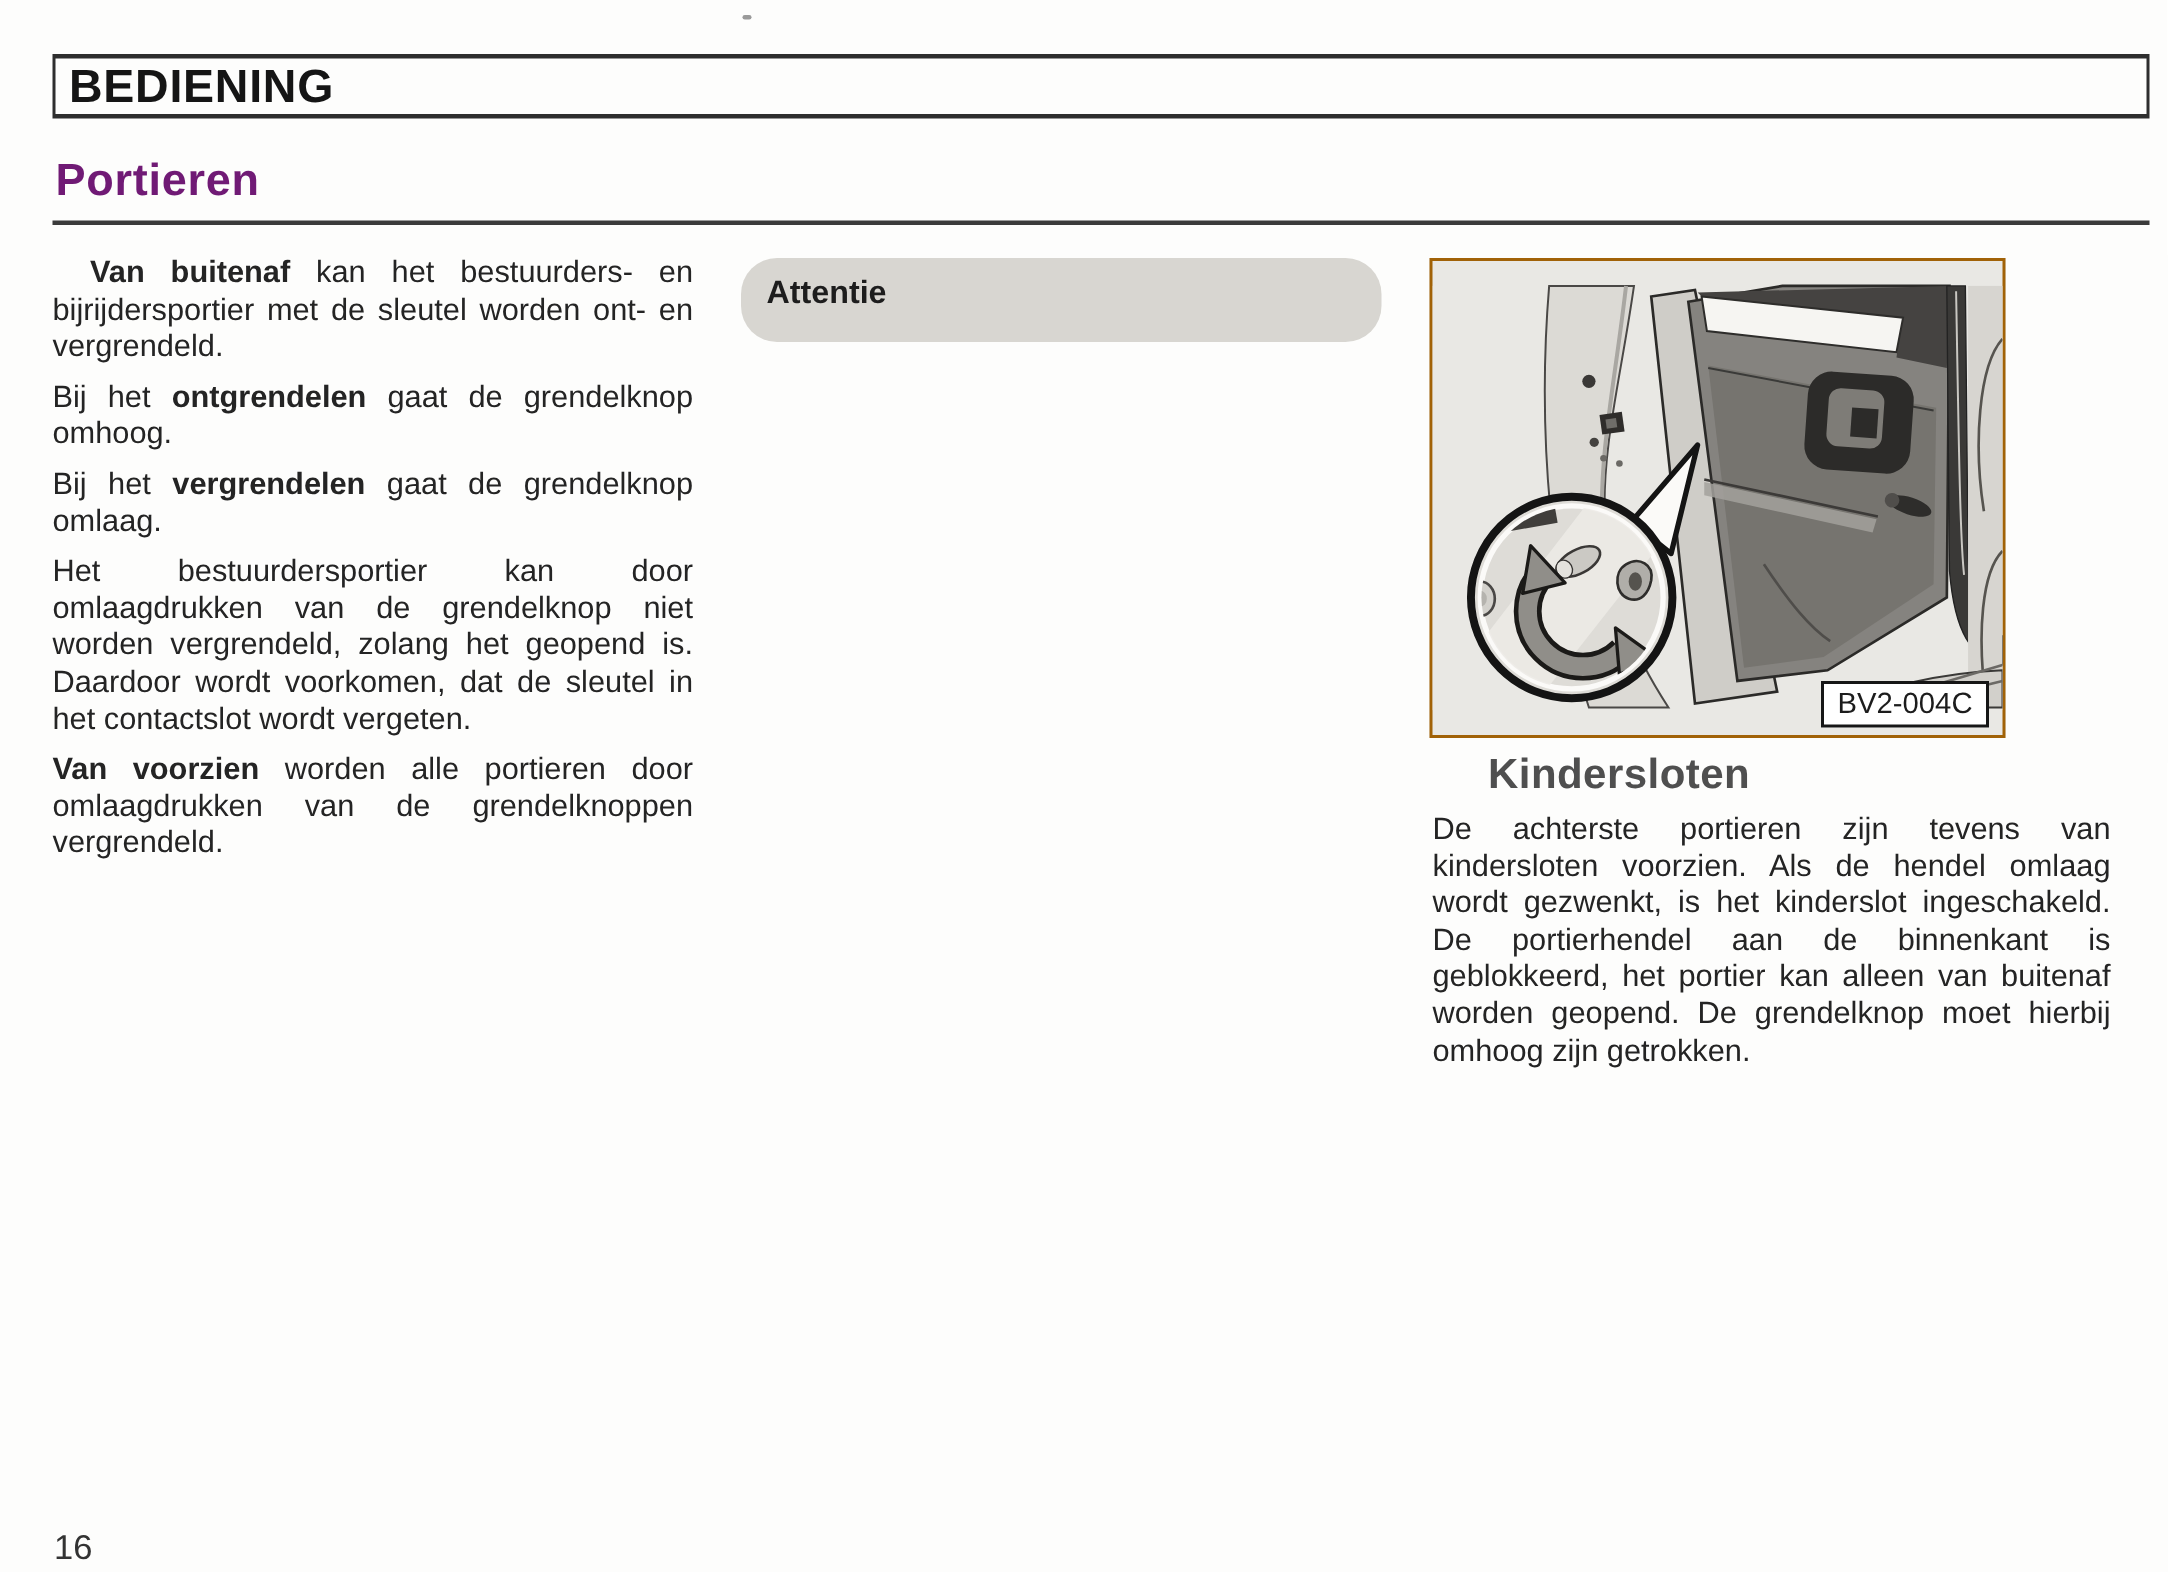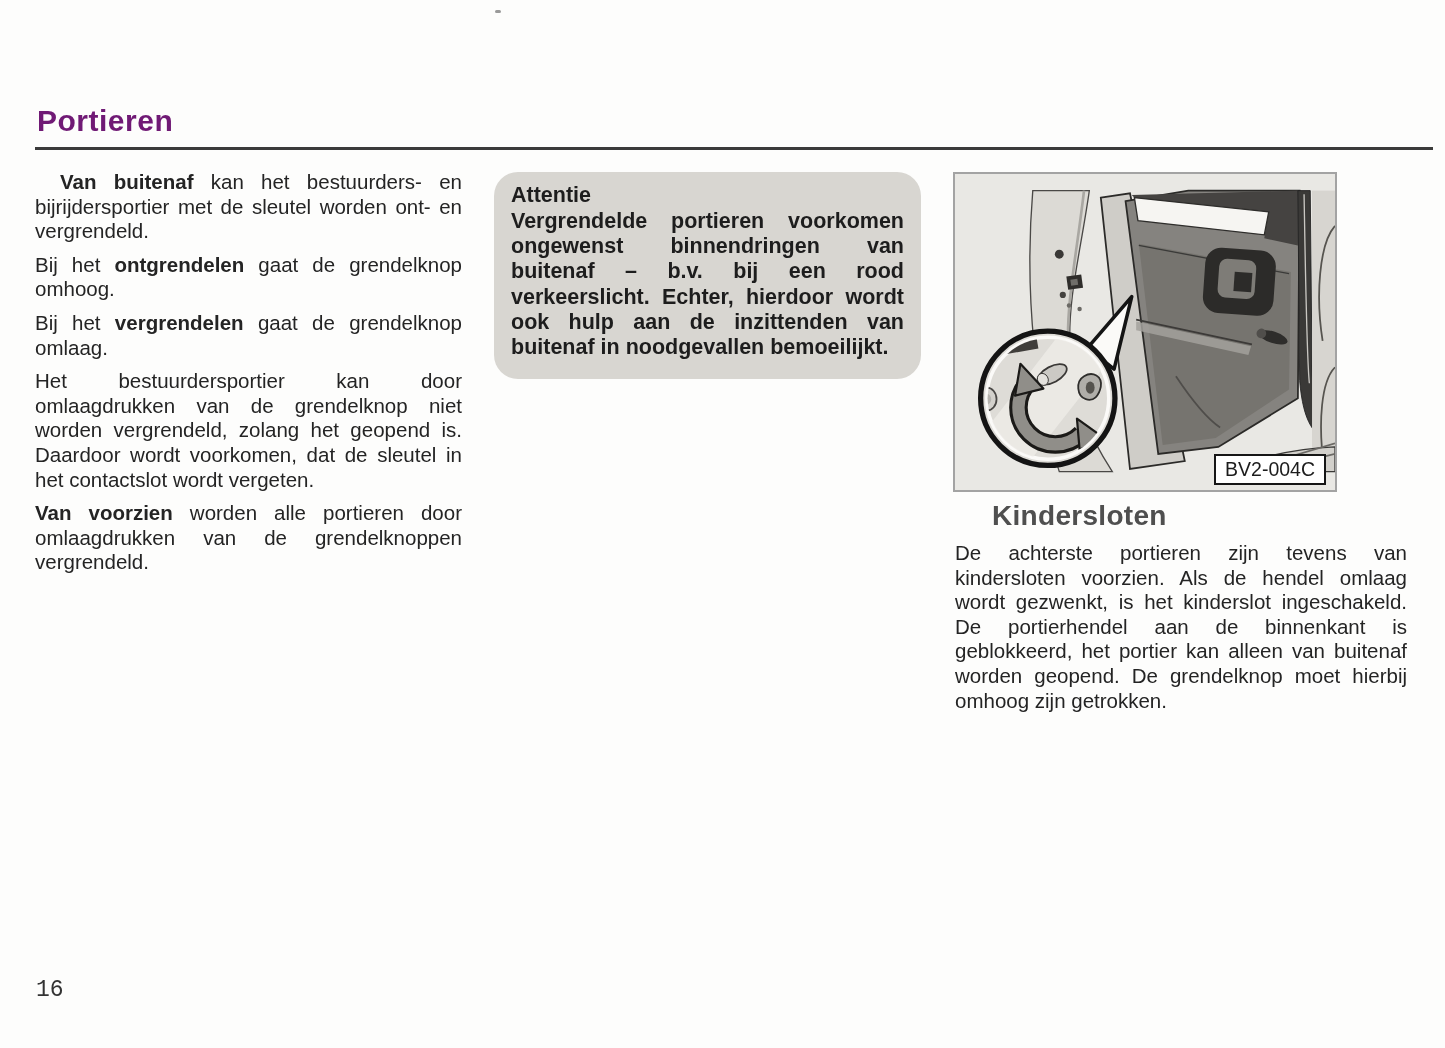--- a/index.html
+++ b/index.html
@@ -28,56 +28,58 @@
     position:absolute;left:494px;top:172px;width:427px;box-sizing:border-box;
     background:#d8d6d1;padding:11px 17px 19px;
     font-weight:bold;font-size:21.5px;line-height:1.17;color:#1d1d1d;border-radius:24px;
   }
   .attention .att-title{margin:0 0 1px;}
   .attention p{margin:0;text-align:justify;}
 
   
   .figure{
     position:absolute;left:953px;top:172px;width:384px;height:320px;
-    box-sizing:border-box;border:2px solid #a3a3a3;background:#e9e8e4;
+    box-sizing:border-box;border:2px solid #a16207;background:#e9e8e4;
   }
   .figure svg{display:block;width:100%;height:100%;}
   .figure-label{
     position:absolute;right:9px;bottom:5px;background:#ffffff;
     border:2px solid #161616;padding:0 9px;font-size:19.5px;line-height:27px;color:#1c1c1c;
   }
 
   .sub-title{position:absolute;left:959px;top:500px;font-size:28px;font-weight:bold;color:#4f4f4f;letter-spacing:.3px;margin-left:33px;}
   .col-right{position:absolute;left:955px;top:541px;width:452px;font-size:20.5px;line-height:1.2;}
   .col-right p{margin:0;text-align:justify;}
 
-  .page-number{position:absolute;left:36px;top:977px;font-size:23px;color:#333333;font-family:Liberation Mono, monospace;}
+  .page-number{position:absolute;left:36px;top:1018px;font-size:23px;color:#333333;}
 </style>
 </head>
 <body>
 
 <div class="page">
 
   <div class="artifact-dot"></div>
 
+  <div class="header-box">
+    <span class="header-title">BEDIENING</span>
+  </div>
 
   <div class="page-title">Portieren</div>
   <div class="title-rule"></div>
 
   <div class="col-left">
       <p><span style="font-weight: bold; margin-left: 25px;">Van buitenaf</span><span> kan het bestuurders- en bijrijdersportier met de sleutel worden ont- en vergrendeld.</span></p>
       <p><span>Bij het </span><span style="font-weight: bold;">ontgrendelen</span><span> gaat de grendelknop omhoog.</span></p>
       <p><span>Bij het </span><span style="font-weight: bold;">vergrendelen</span><span> gaat de grendelknop omlaag.</span></p>
       <p><span>Het bestuurdersportier kan door omlaagdrukken van de grendelknop niet worden vergrendeld, zolang het geopend is. Daardoor wordt voorkomen, dat de sleutel in het contactslot wordt vergeten.</span></p>
       <p><span style="font-weight: bold;">Van voorzien</span><span> worden alle portieren door omlaagdrukken van de grendelknoppen vergrendeld.</span></p>
     </div>
 
   <div class="attention">
     <p class="att-title">Attentie</p>
-    <p>Vergrendelde portieren voorkomen ongewenst binnendringen van buitenaf – b.v. bij een rood verkeerslicht. Echter, hierdoor wordt ook hulp aan de inzittenden van buitenaf in noodgevallen bemoeilijkt.</p>
   </div>
 
   <div class="figure">
     <svg viewBox="0 0 430 320" aria-hidden="true">
       <rect x="0" y="0" width="430" height="320" fill="#e9e8e4"></rect>
 
       <g>
         <path d="M 88,0 L 152,0 C 142,70 128,120 130,175 C 132,235 152,278 178,318 L 118,318 C 92,240 78,120 88,0 Z" fill="#dcdad5" stroke="#4a4846" stroke-width="1.5"></path>
         <path d="M 146,0 C 138,70 126,125 128,178" fill="none" stroke="#a9a7a2" stroke-width="3"></path>
         <circle cx="118" cy="72" r="5" fill="#3a3836"></circle>

